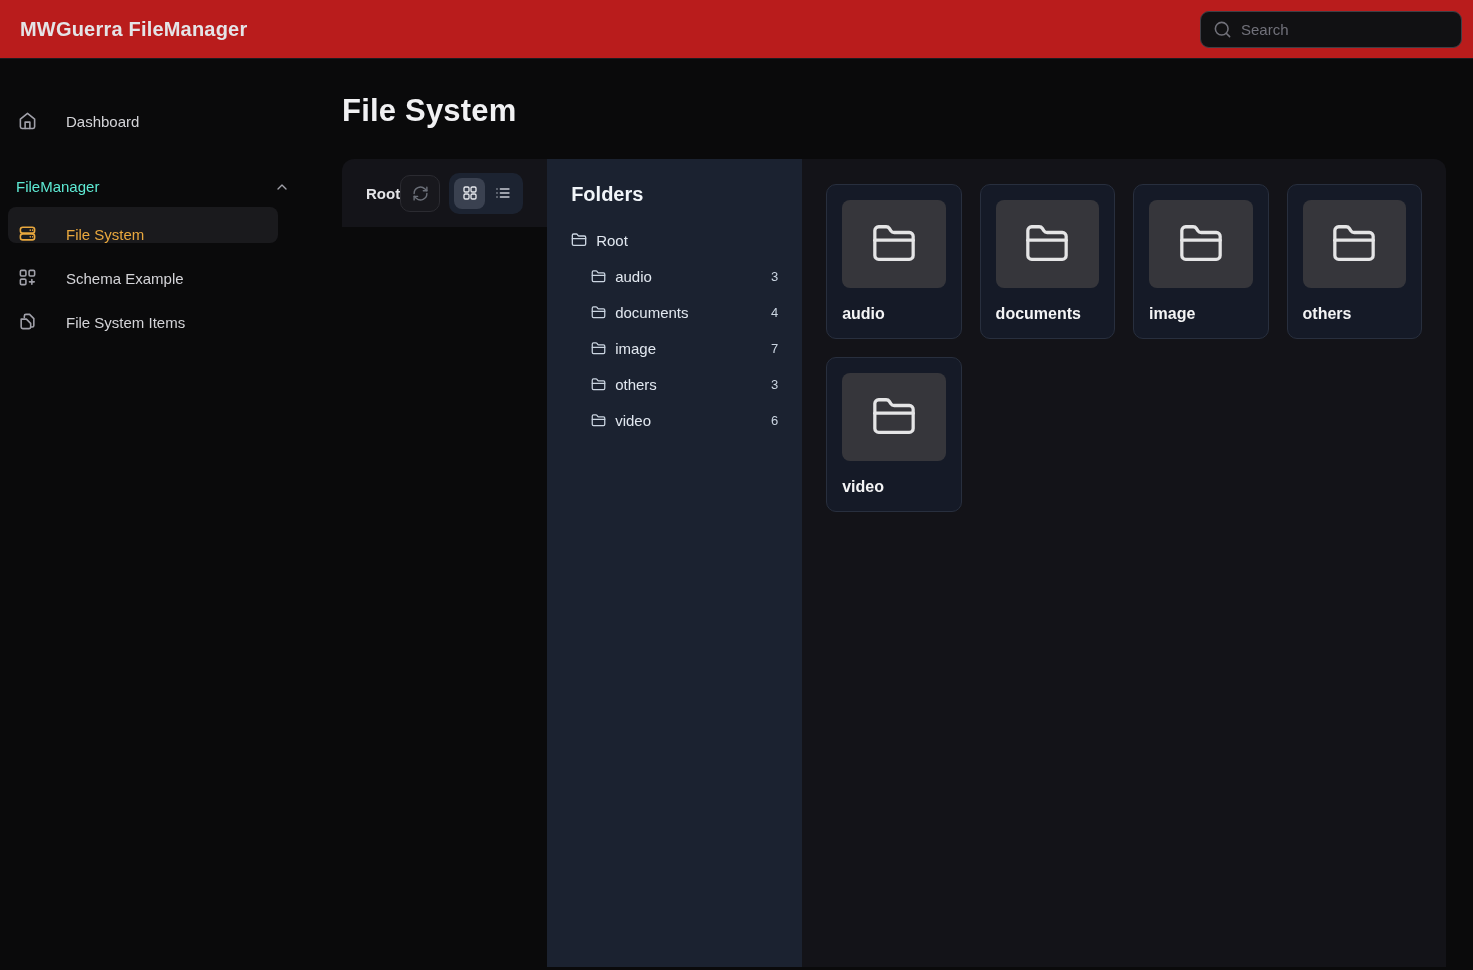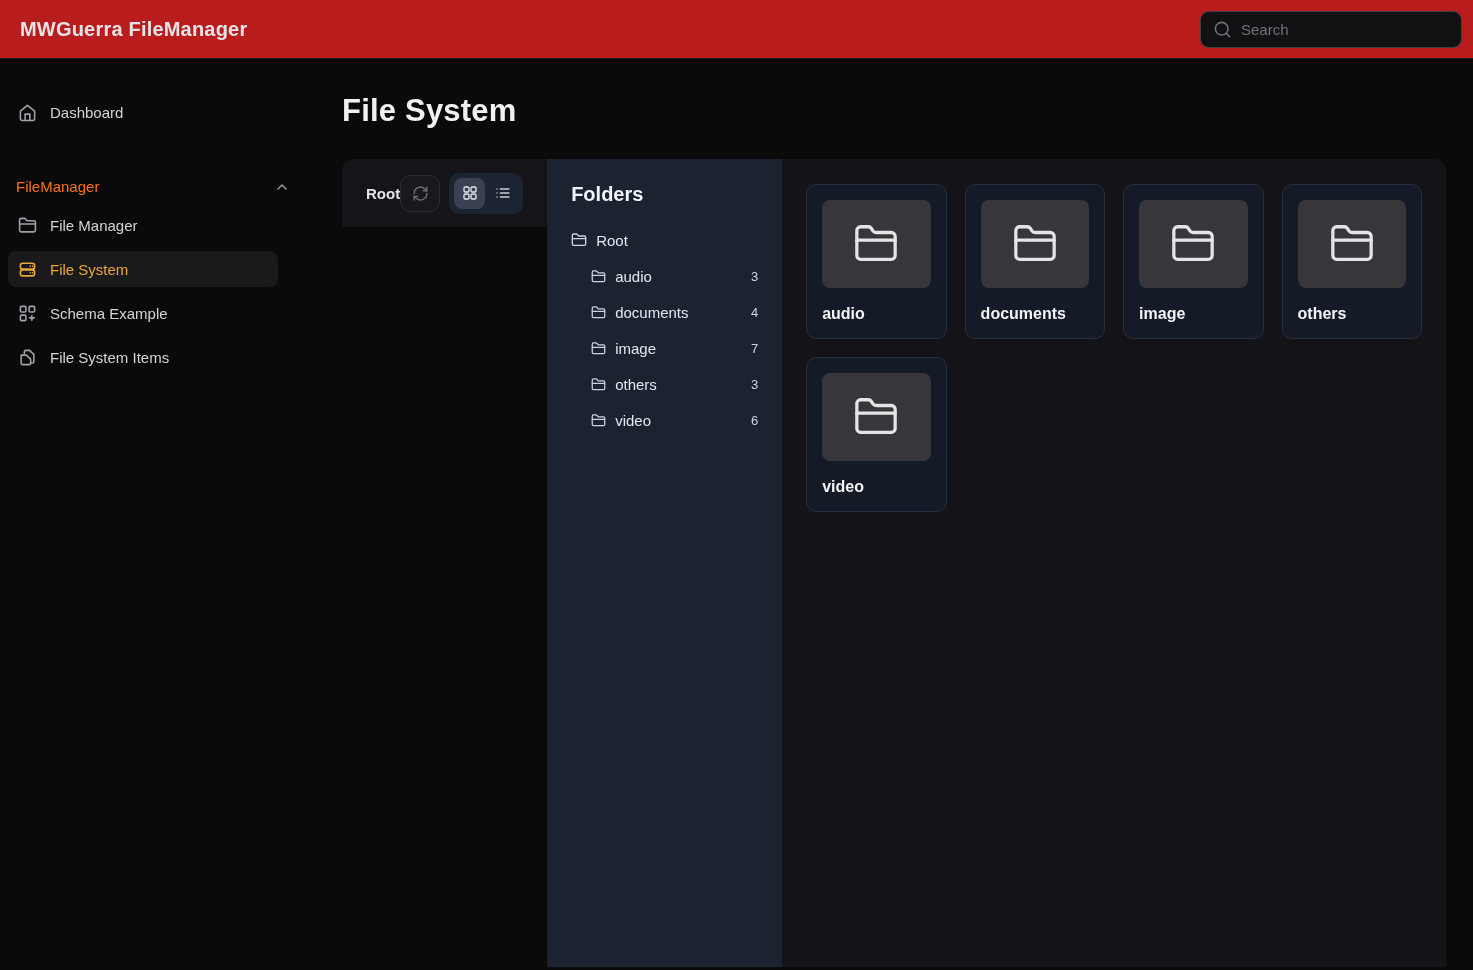--- a/index.html
+++ b/index.html
@@ -35,32 +35,32 @@
   }
   .search-box input::placeholder { color:#71717a; }
 
   
   .sidebar {
     position:absolute; top:59px; left:0; bottom:0;
     width:310px; padding:35px 8px 0 8px;
   }
   .nav-item {
     height:36px; width:270px;
-    display:flex; align-items:center; gap:13px;
+    display:flex; align-items:flex-end; gap:29px;
     padding:0 10px; border-radius:8px;
     color:#d4d4d8; font-size:15px; cursor:pointer;
   }
   .nav-item .icon { color:#a1a1aa; }
   .nav-item.active { background:#1a1a1d; color:#e9a83e; }
   .nav-item.active .icon { color:#e9a83e; }
   .section-header {
     margin:48px 0 12px 0;
     padding:0 12px 0 8px;
     display:flex; align-items:center; justify-content:space-between;
-    color:#f97316; font-size:15px;
+    color:#5eead4; font-size:15px;
   }
   .section-header .icon { color:#a1a1aa; cursor:pointer; }
   .section-items { display:flex; flex-direction:column; gap:8px; }
 
   
   .main {
     position:absolute; top:59px; left:342px; right:27px; bottom:0;
   }
   .page-title {
     margin-top:34px;
@@ -96,21 +96,21 @@
     width:31px; height:31px; border-radius:8px;
     display:flex; align-items:center; justify-content:center;
     color:#c7ccd4; cursor:pointer;
   }
   .view-btn.active { background:#3a4150; color:#e8eaee; }
 
   .panel-body { flex:1; display:flex; min-height:0; }
 
   
   .folders-aside {
-    width:235px; flex:none;
+    width:255px; flex:none;
     background:#1b2230;
     padding:24px 24px 0 24px;
   }
   .folders-heading { font-size:20px; font-weight:700; color:#f1f5f9; margin-bottom:16px; }
   .tree-row {
     height:36px; display:flex; align-items:center; gap:9px;
     color:#e2e8f0; font-size:15px; cursor:pointer;
   }
   .tree-row .icon { color:#cbd5e1; }
   .tree-row.child { margin-left:20px; }
@@ -173,29 +173,20 @@
     <span>FileManager</span>
     <span class="icon">
       <svg width="16" height="16" viewBox="0 0 24 24" fill="none" stroke="currentColor" stroke-width="2" stroke-linecap="round" stroke-linejoin="round">
           <path d="m18 15-6-6-6 6"></path>
         </svg>
     </span>
   </div>
 
   <div class="section-items">
 
-    <div class="nav-item">
-      <span class="icon">
-        <svg width="19" height="19" viewBox="0 0 24 24" fill="none" stroke="currentColor" stroke-width="2" stroke-linecap="round" stroke-linejoin="round">
-            <path d="M20 20a2 2 0 0 0 2-2V8a2 2 0 0 0-2-2h-7.9a2 2 0 0 1-1.69-.9L9.6 3.9A2 2 0 0 0 7.93 3H4a2 2 0 0 0-2 2v13a2 2 0 0 0 2 2Z"></path>
-            <path d="M2 10h20"></path>
-          </svg>
-      </span>
-      <span>File Manager</span>
-    </div>
 
     <div class="nav-item active">
       <span class="icon">
         <svg width="19" height="19" viewBox="0 0 24 24" fill="none" stroke="currentColor" stroke-width="2" stroke-linecap="round" stroke-linejoin="round">
             <rect x="3" y="4" width="18" height="7.5" rx="3"></rect>
             <rect x="3" y="12.5" width="18" height="7.5" rx="3"></rect>
             <path d="M15.5 7.75h.01M15.5 16.25h.01M18.5 7.75h.01M18.5 16.25h.01"></path>
           </svg>
       </span>
       <span>File System</span>

